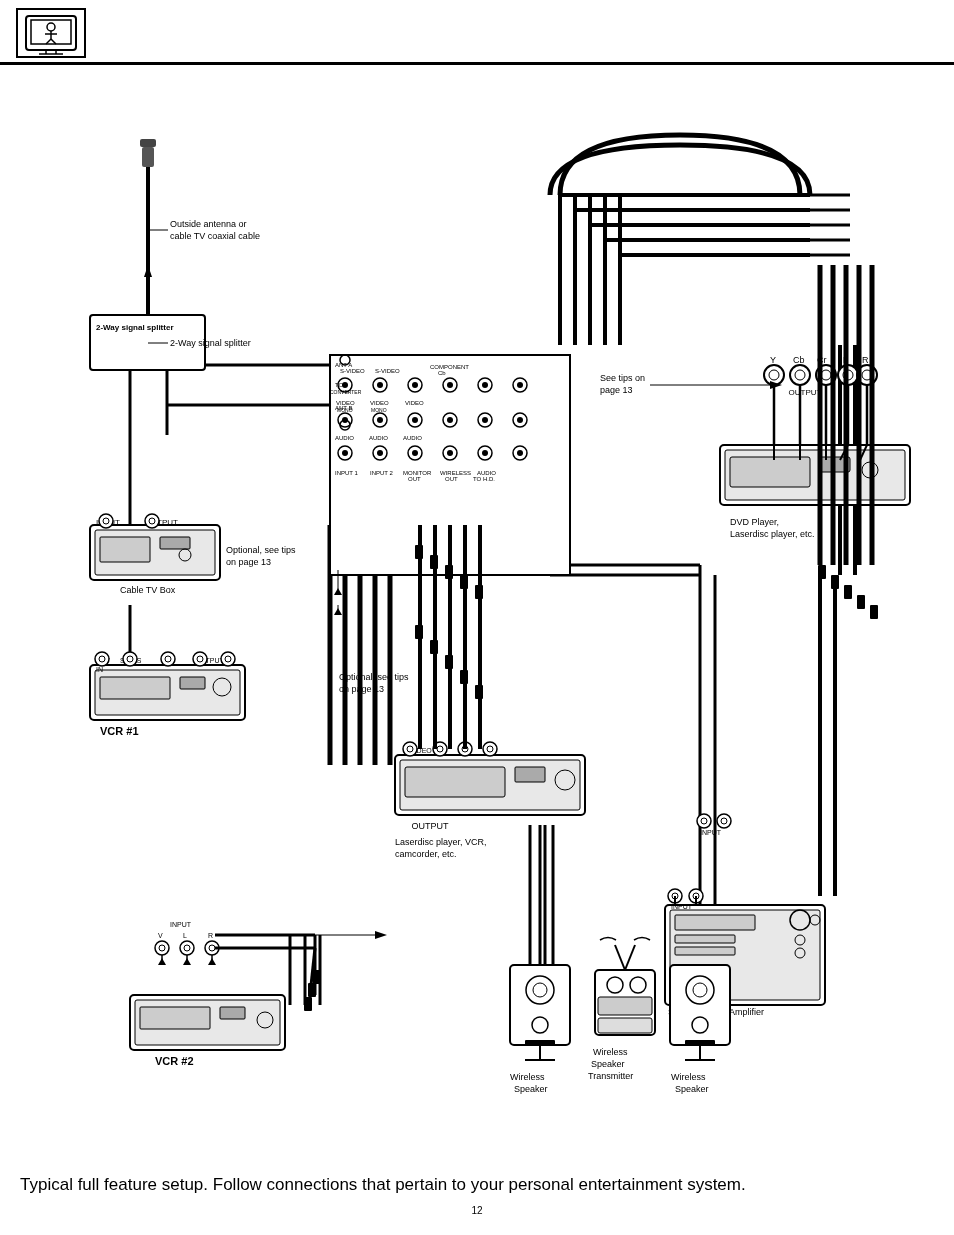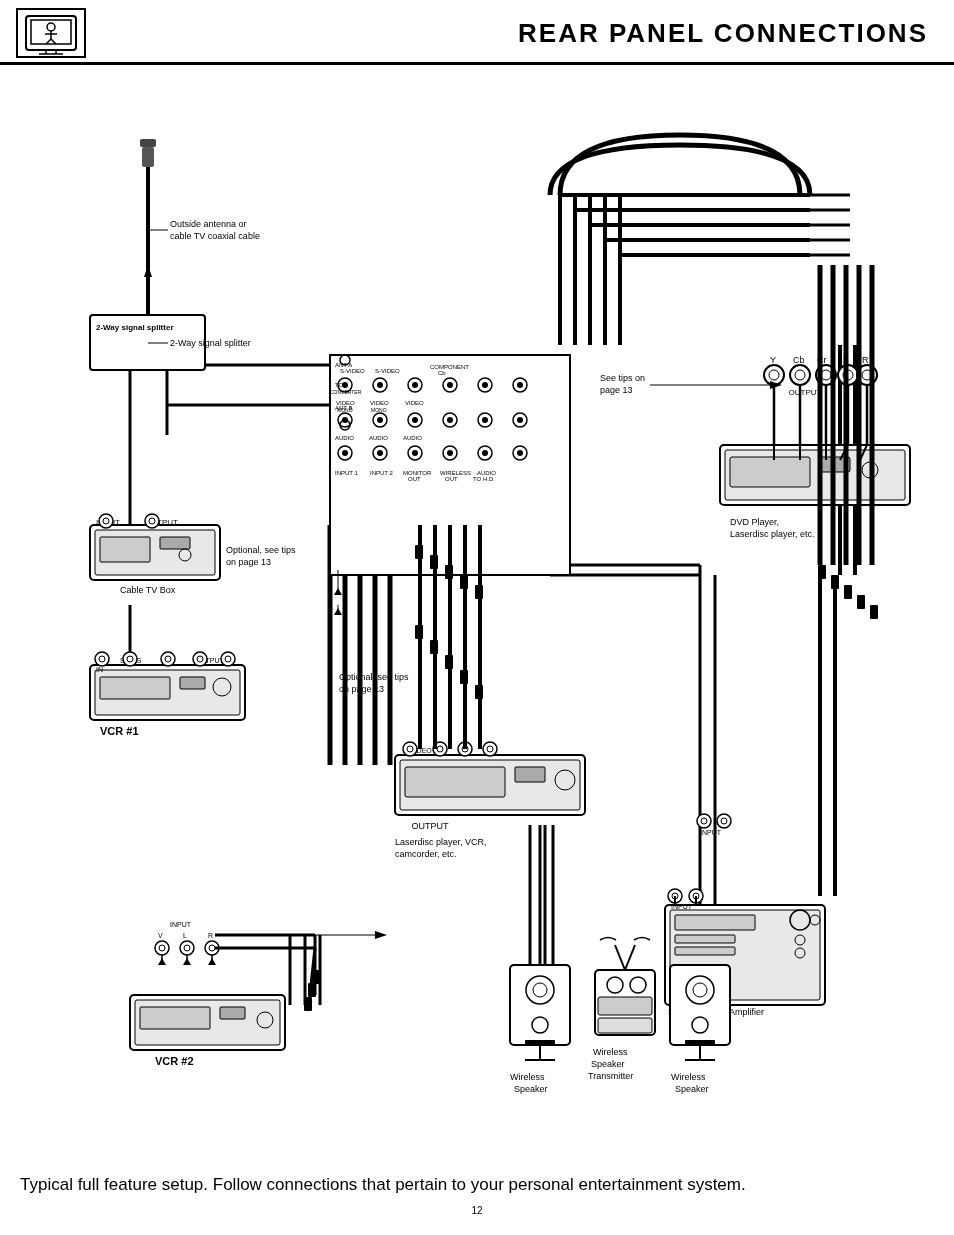--- a/index.html
+++ b/index.html
@@ -79,21 +79,20 @@
       <line x1="35" y1="39" x2="35" y2="43" stroke="#000" stroke-width="1.5"></line>
       <line x1="18" y1="43" x2="42" y2="43" stroke="#000" stroke-width="1.5"></line>
 
       <circle cx="30" cy="16" r="4" fill="none" stroke="#000" stroke-width="1.5"></circle>
       <line x1="30" y1="20" x2="30" y2="28" stroke="#000" stroke-width="1.5"></line>
       <line x1="24" y1="23" x2="36" y2="23" stroke="#000" stroke-width="1.5"></line>
       <line x1="30" y1="28" x2="25" y2="33" stroke="#000" stroke-width="1.5"></line>
       <line x1="30" y1="28" x2="35" y2="33" stroke="#000" stroke-width="1.5"></line>
     </svg>
   </div>
-  <div class="header-title">REAR PANEL CONNECTIONS</div>
 </div>
 
 <div class="diagram-container">
   <svg class="diagram-svg" viewBox="0 0 954 1100" xmlns="http://www.w3.org/2000/svg">
 
     <line x1="148" y1="90" x2="148" y2="200" stroke="#000" stroke-width="4"></line>
     <line x1="148" y1="200" x2="148" y2="280" stroke="#000" stroke-width="4"></line>
 
     <line x1="130" y1="280" x2="130" y2="370" stroke="#000" stroke-width="3"></line>
     <line x1="167" y1="280" x2="167" y2="370" stroke="#000" stroke-width="3"></line>

